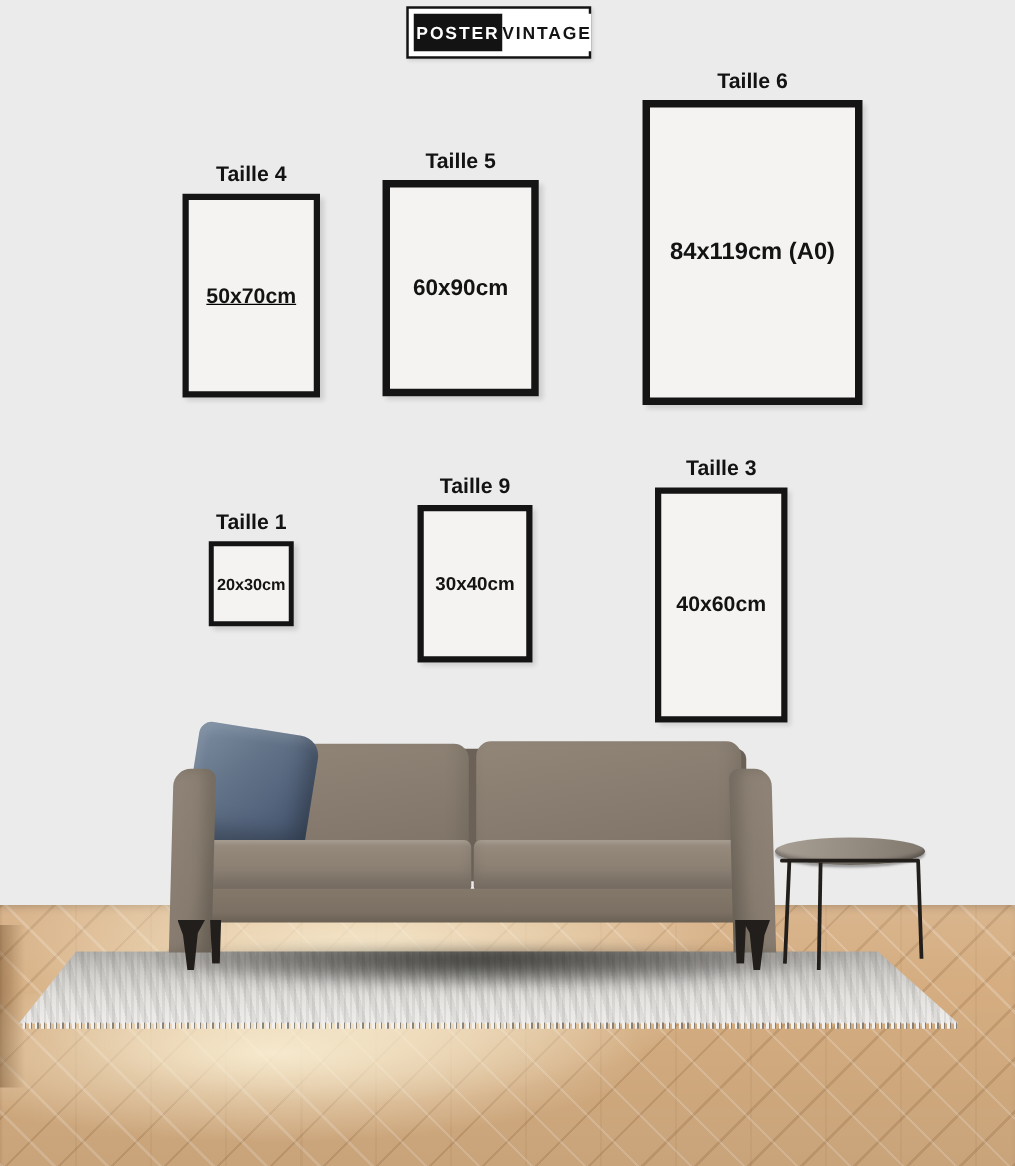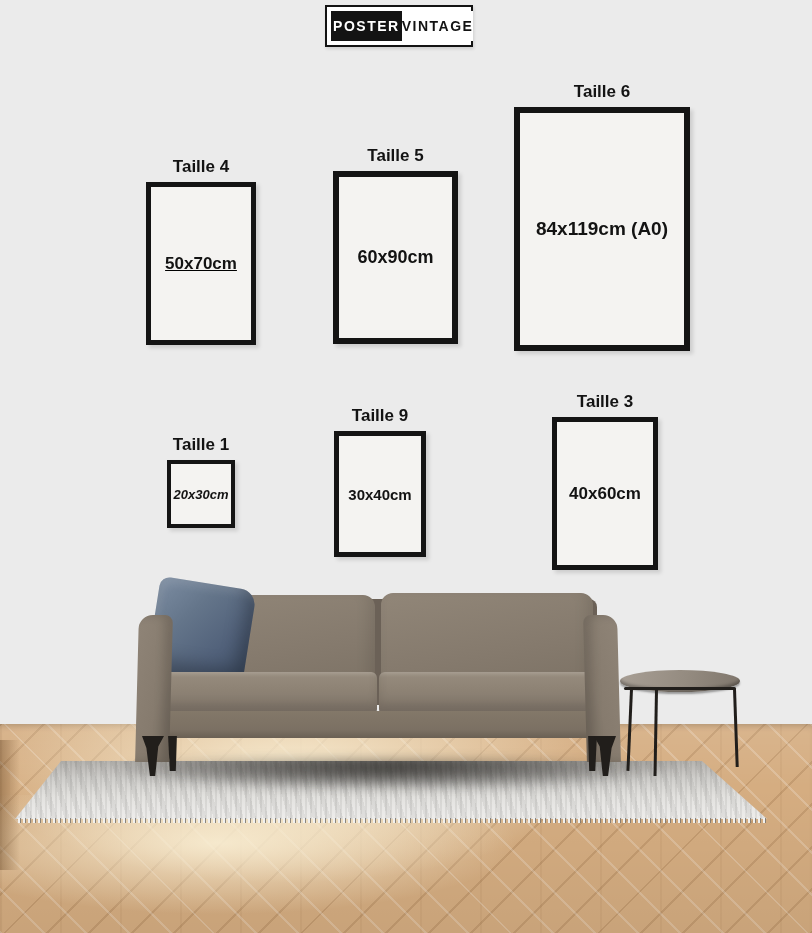--- a/index.html
+++ b/index.html
@@ -20,43 +20,43 @@
     background:var(--ink,#131313);color:#fff;flex:0 0 52%;
     display:flex;align-items:center;justify-content:center;
     font-weight:bold;font-size:14px;letter-spacing:1.5px;
   }
   .logo-right{
     background:var(--logo-bg,#fff);color:var(--ink,#131313);flex:1;
     display:flex;align-items:center;justify-content:center;
     font-weight:bold;font-size:14px;letter-spacing:1.5px;
   }
   
-  .frame-group{position:absolute;z-index:10;margin-top:27px;}
+  .frame-group{position:absolute;z-index:10;}
   .frame-label{
     position:absolute;bottom:calc(100% + 5px);left:50%;transform:translateX(-50%);
     white-space:nowrap;font-weight:bold;font-size:17px;color:var(--ink,#131313);
   }
   .frame-box{
     position:absolute;inset:0;background:var(--frame-fill,#f4f3f1);
     border-style:solid;border-color:var(--frame-border,#141414);
     box-sizing:border-box;display:flex;align-items:center;justify-content:center;
     box-shadow:3px 3px 4px rgba(0,0,0,0.13);
   }
   .frame-size{font-weight:bold;color:var(--ink,#131313);white-space:nowrap;}
   .fg-t4{left:146px;top:155px;width:110px;height:163px;}
   .fg-t4 .frame-box{border-width:5px;text-decoration:underline;} .fg-t4 .frame-size{font-size:17px;}
-  .fg-t5{left:333px;top:144px;width:125px;height:173px;}
+  .fg-t5{left:306px;top:144px;width:125px;height:173px;}
   .fg-t5 .frame-box{border-width:6px;} .fg-t5 .frame-size{font-size:18px;}
   .fg-t6{left:514px;top:80px;width:176px;height:244px;}
   .fg-t6 .frame-box{border-width:6px;} .fg-t6 .frame-size{font-size:19px;}
   .fg-t1{left:167px;top:433px;width:68px;height:68px;}
-  .fg-t1 .frame-box{border-width:4px;} .fg-t1 .frame-size{font-size:13px;font-style:italic;}
+  .fg-t1 .frame-box{border-width:4px;} .fg-t1 .frame-size{font-size:13px;}
   .fg-t2{left:334px;top:404px;width:92px;height:126px;}
   .fg-t2 .frame-box{border-width:5px;align-items:center;} .fg-t2 .frame-size{font-size:15px;}
-  .fg-t3{left:552px;top:390px;width:106px;height:153px;}
+  .fg-t3{left:524px;top:390px;width:106px;height:188px;}
   .fg-t3 .frame-box{border-width:5px;} .fg-t3 .frame-size{font-size:17px;text-align:center;}
   
   .floor{
     position:absolute;left:0;top:724px;width:812px;height:209px;z-index:1;
     background-color:var(--floor-mid,#d5ad81);
     background-image:
       linear-gradient(180deg,rgba(255,255,255,0.10) 0%,rgba(0,0,0,0) 30%,rgba(0,0,0,0.06) 100%),
       repeating-linear-gradient(45deg,rgba(255,255,255,0.20) 0 2px,transparent 2px 30px),
       repeating-linear-gradient(-45deg,rgba(128,86,46,0.20) 0 2px,transparent 2px 30px),
       repeating-linear-gradient(90deg,rgba(128,86,46,0.07) 0 2px,transparent 2px 60px);

